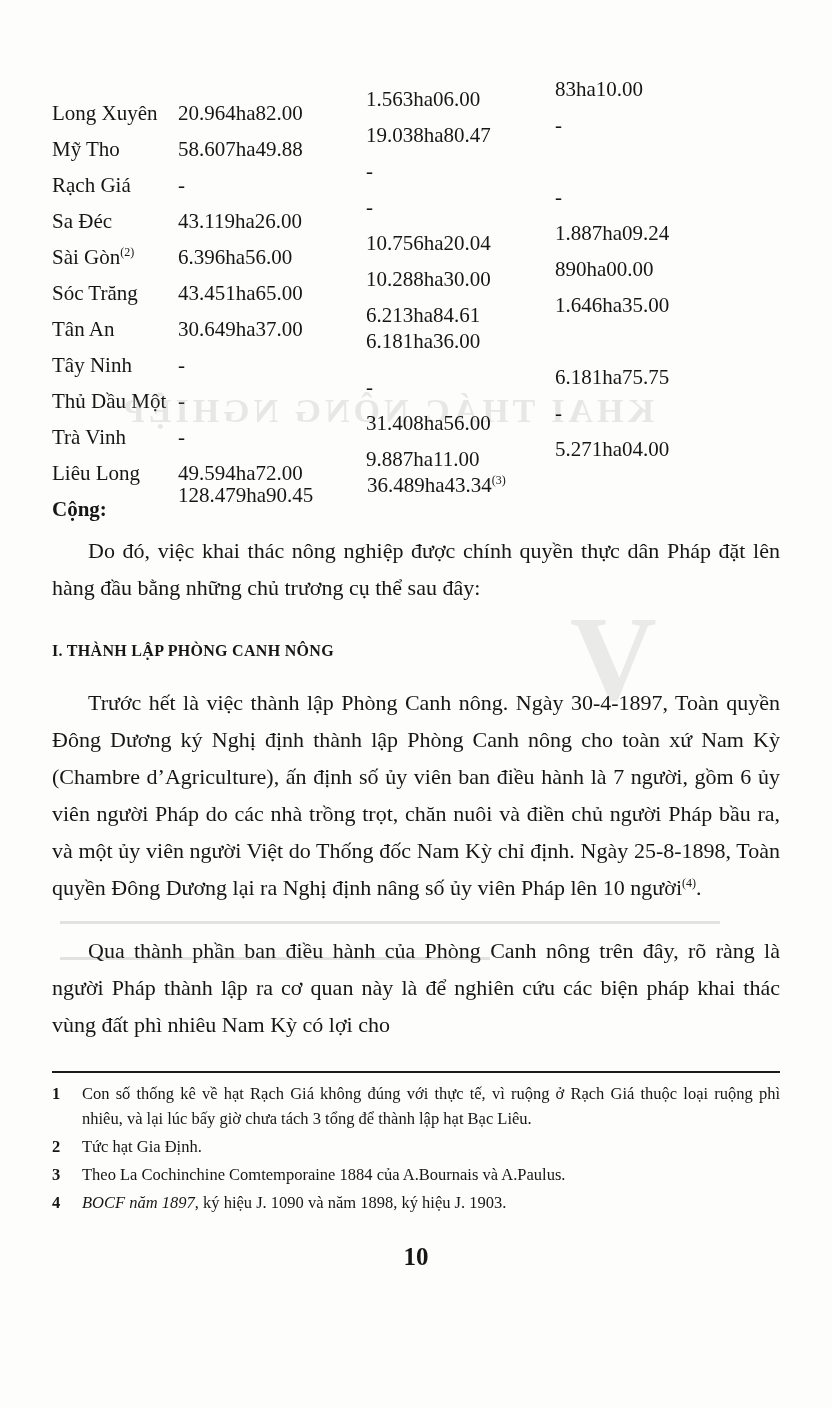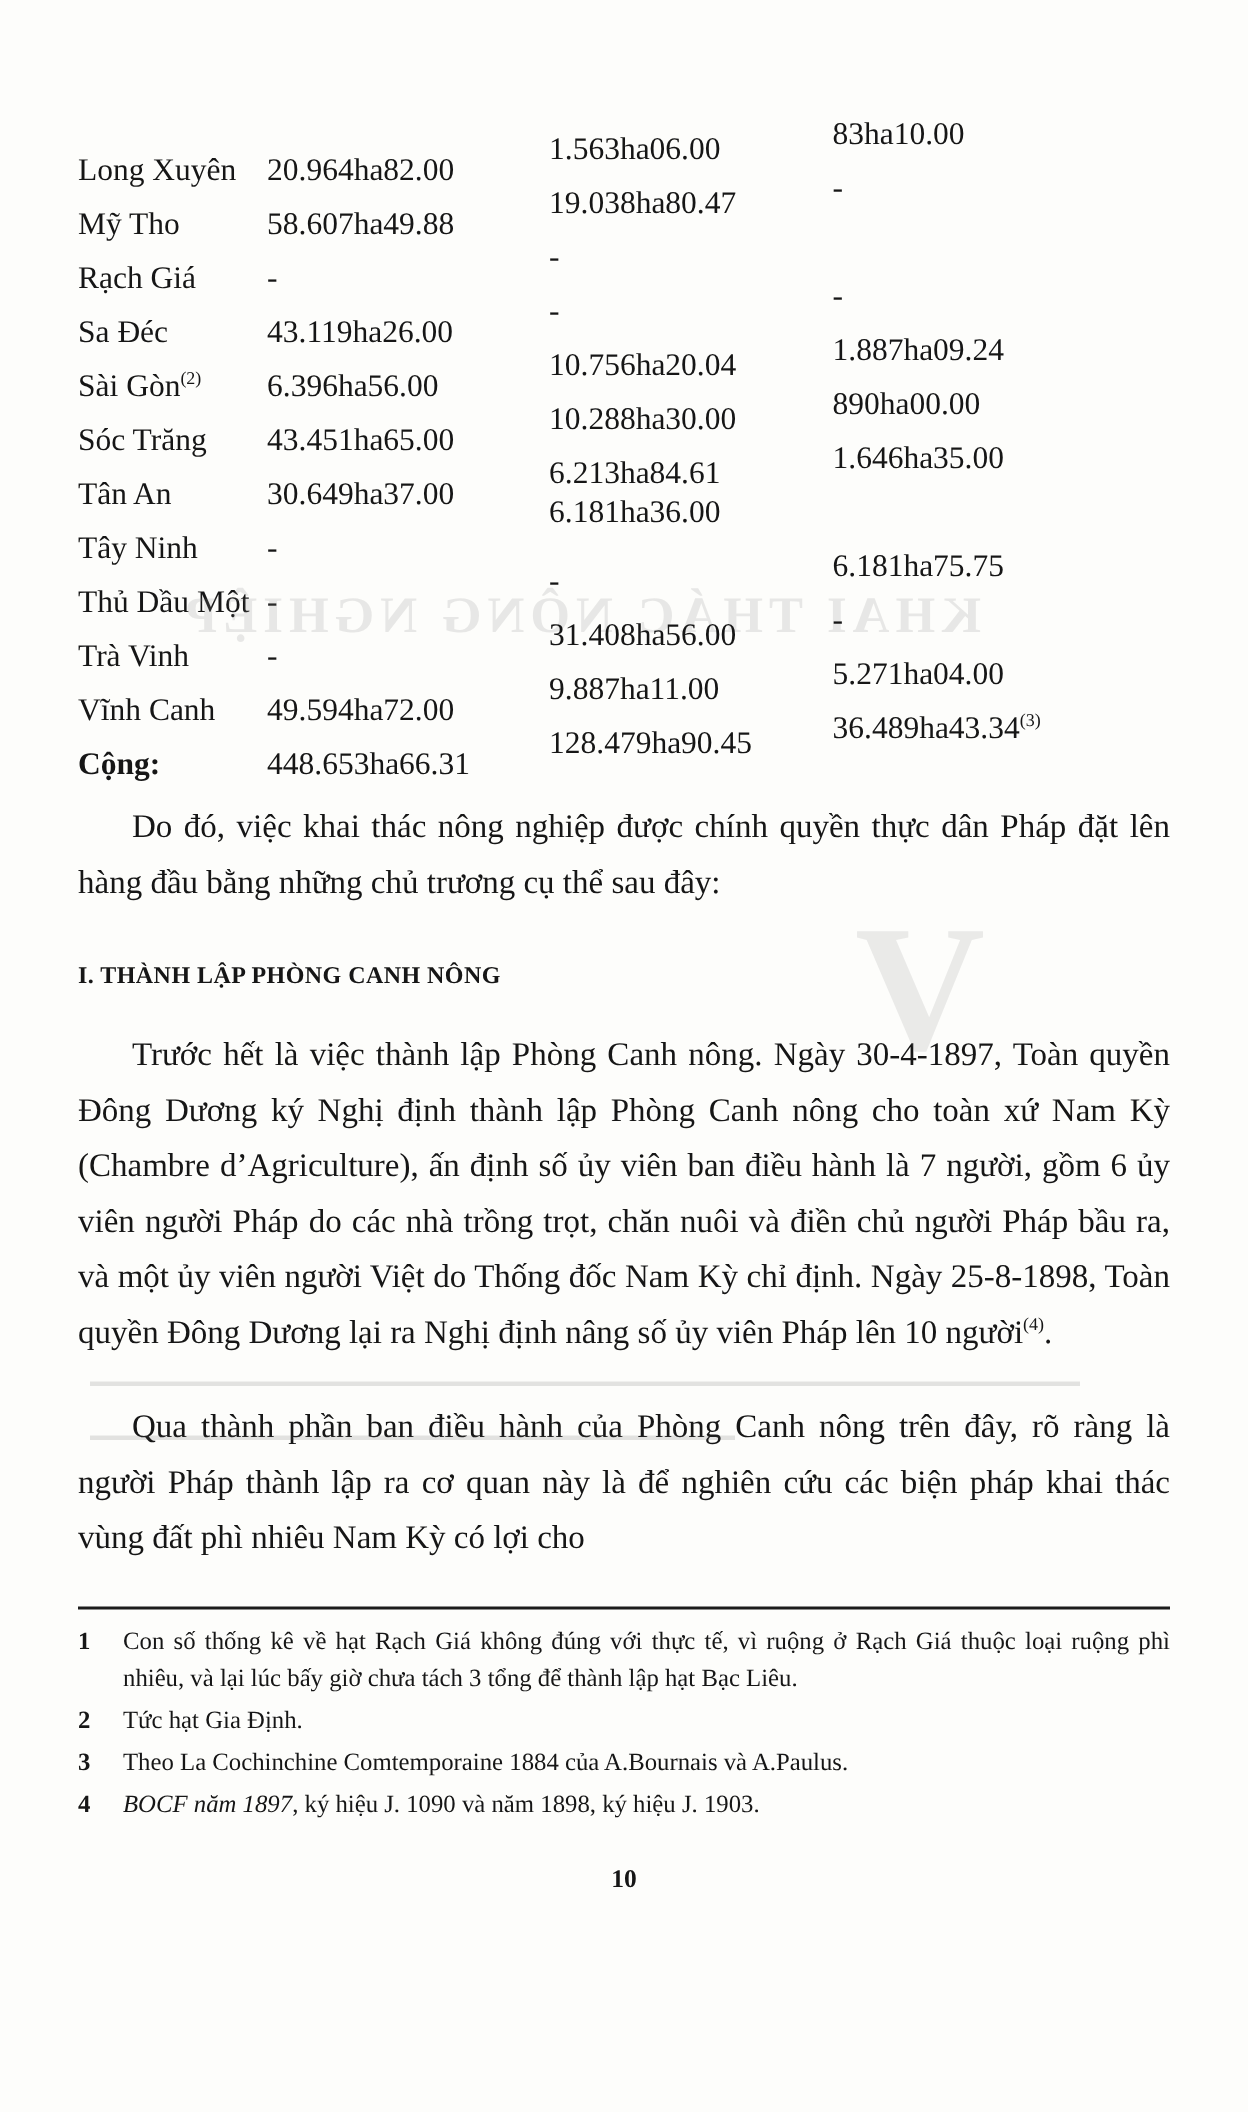--- a/index.html
+++ b/index.html
@@ -77,21 +77,21 @@
   }
   .footnotes { margin-top:8px; font-size:16.5px; line-height:25px; }
   .fn { display:flex; margin-bottom:3px; }
   .fn-num { width:30px; flex-shrink:0; font-weight:bold; }
   .fn-body { flex:1; text-align:justify; }
   .fn-italic { font-style:italic; }
 
   .page-number {
     margin-top:28px;
     text-align:center;
-    font-size:17px;
+    font-size:25px;
     font-weight:bold;
   }
 </style>
 </head>
 <body>
 
 <div class="page">
 
   <div class="ghost ghost-text">KHAI THÁC NÔNG NGHIỆP</div>
   <div class="ghost ghost-v">V</div>
@@ -162,29 +162,28 @@
     </div>
 
     <div class="trow">
       <div class="tname">Trà Vinh</div>
       <div class="tc tc1">-</div>
       <div class="tc tc2">31.408ha56.00</div>
       <div class="tc tc3">-</div>
     </div>
 
     <div class="trow">
-      <div class="tname">Vĩnh Canh</div>
+      <div class="tname">Liêu Long</div>
       <div class="tc tc1">49.594ha72.00</div>
       <div class="tc tc2">9.887ha11.00</div>
       <div class="tc tc3">5.271ha04.00</div>
     </div>
 
     <div class="trow trow-total">
       <div class="tname">Cộng:</div>
-      <div class="tc tc1">448.653ha66.31</div>
       <div class="tc tc2">128.479ha90.45</div>
       <div class="tc tc3"><span>36.489ha43.34</span><sup>(3)</sup></div>
     </div>
 
   </div>
 
   <p class="body-para intro-para">Do đó, việc khai thác nông nghiệp được chính quyền thực dân Pháp đặt lên hàng đầu bằng những chủ trương cụ thể sau đây:</p>
 
   <h2 class="section-heading">I. THÀNH LẬP PHÒNG CANH NÔNG</h2>
 

